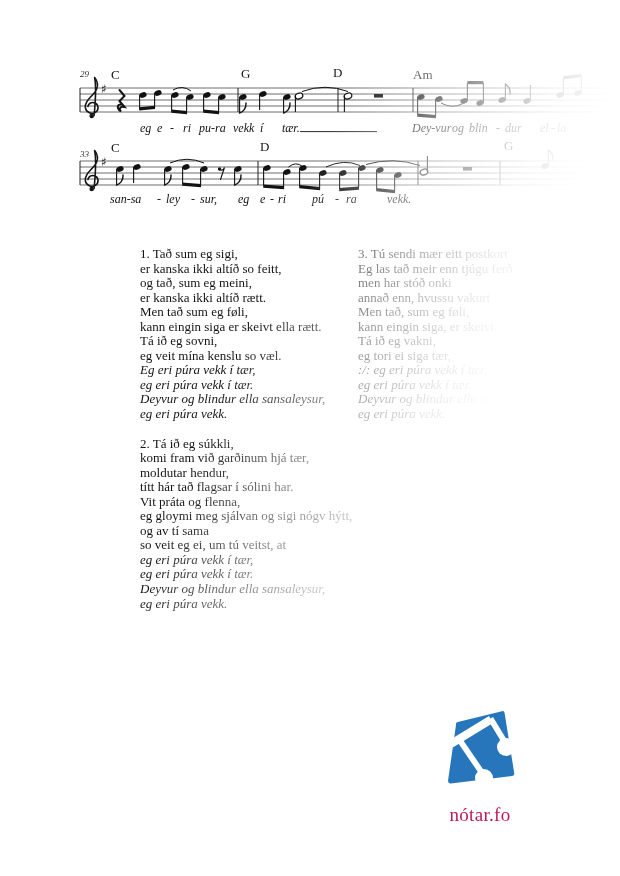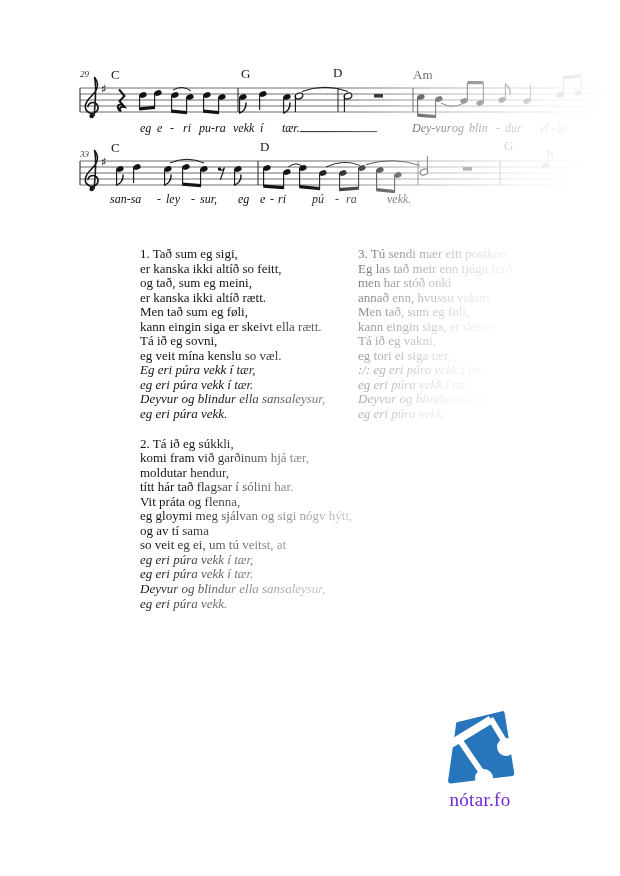--- a/index.html
+++ b/index.html
@@ -36,21 +36,21 @@
   
   .fade{position:absolute;inset:0;z-index:5;pointer-events:none;
         background:linear-gradient(112deg,
           rgba(255,255,255,0) 39%,
           rgba(255,255,255,.5) 50%,
           rgba(255,255,255,.9) 61%,
           #ffffff 67%);}
   
   .logo{position:absolute;left:443px;top:708px;z-index:10;width:74px;text-align:center;}
   .logo svg{display:block;margin:0 auto;}
-  .logo-text{font:19px "Liberation Serif",serif;color:#6d28d9;margin-top:1px;letter-spacing:.3px;}
+  .logo-text{font:19px "Liberation Serif",serif;color:#be185d;margin-top:16px;letter-spacing:.3px;}
 </style>
 </head>
 <body>
 
 <div class="page">
 
   <svg class="score" width="620" height="170" viewBox="0 60 620 170">
 
     <g>
       <g>

